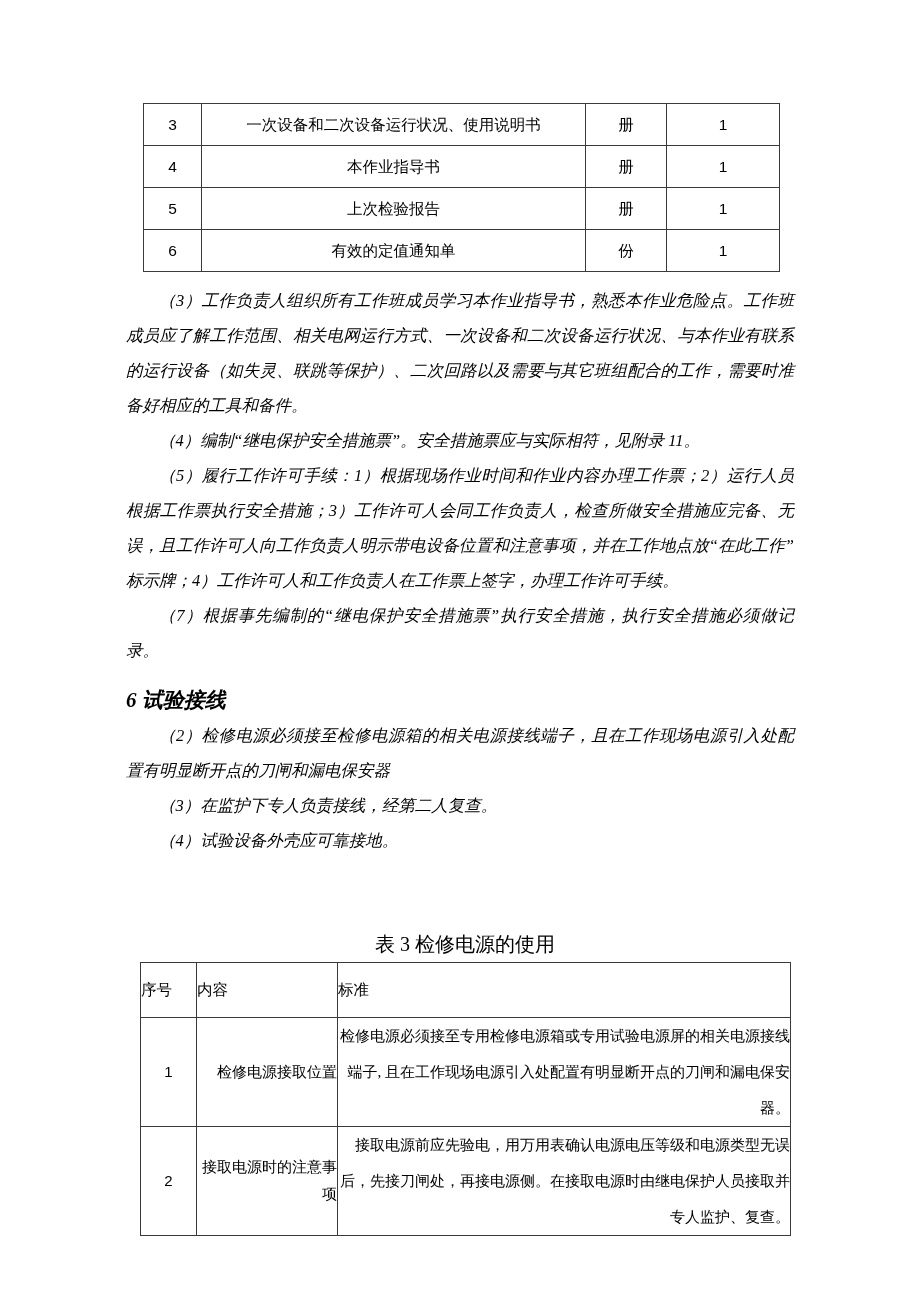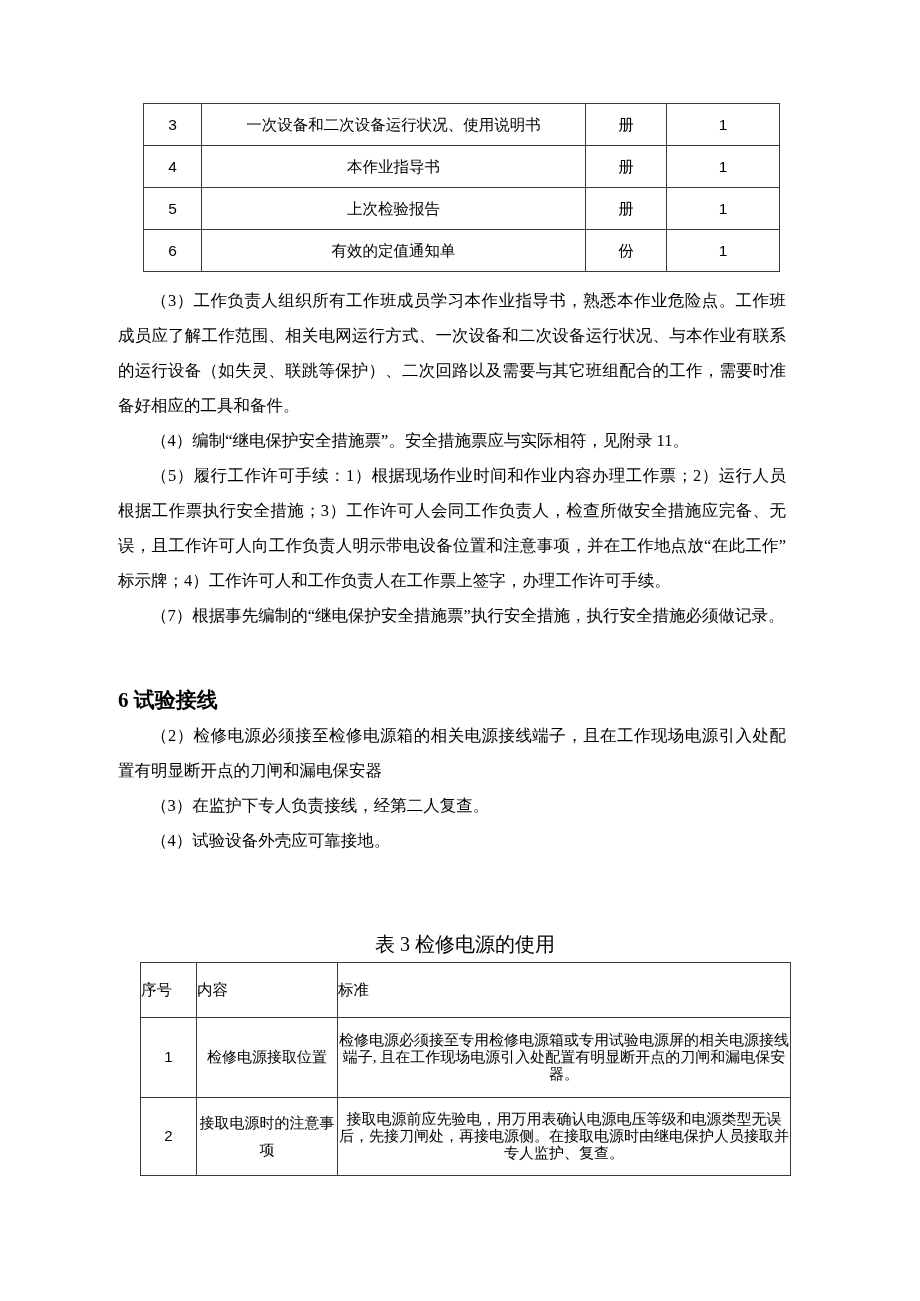--- a/index.html
+++ b/index.html
@@ -59,26 +59,27 @@
   .tm-c2 { width: 81px; }
   .tm-c3 { width: 113px; }
   .tm-num {
     font-family: "Liberation Sans", "DejaVu Sans", sans-serif;
     font-size: 15px;
   }
 
   
   .body-text {
     position: absolute;
-    left: 118px;
+    left: 126px;
     width: 668px;
     font-size: 16.5px;
     line-height: 35px;
     text-align: justify;
     text-justify: inter-ideograph;
+    font-style: italic;
   }
   p.para {
     margin: 0;
     text-indent: 2em;
     text-align: justify;
     text-justify: inter-ideograph;
   }
   h2.section-heading {
     margin: 0;
     font-size: 21px;
@@ -119,28 +120,28 @@
   .tp-c0 { width: 56px; }
   .tp-c1 { width: 141px; }
   .tp-c2 { width: 453px; }
   .tp-idx {
     text-align: center;
     vertical-align: middle !important;
     font-family: "Liberation Sans", "DejaVu Sans", sans-serif;
     font-size: 14.5px;
   }
   .tp-name {
-    text-align: center;
+    text-align: right;
     vertical-align: middle !important;
     line-height: 27px;
     padding: 4px 8px;
   }
   .tp-std {
-    text-align: center;
-    line-height: 17px;
+    text-align: right;
+    line-height: 36px;
     padding: 7px 6px 7px 9px;
   }
   .row-h1 td { height: 79px; }
   .row-h2 td { height: 77px; }
 </style>
 </head>
 <body>
 
 <div class="page">
 

